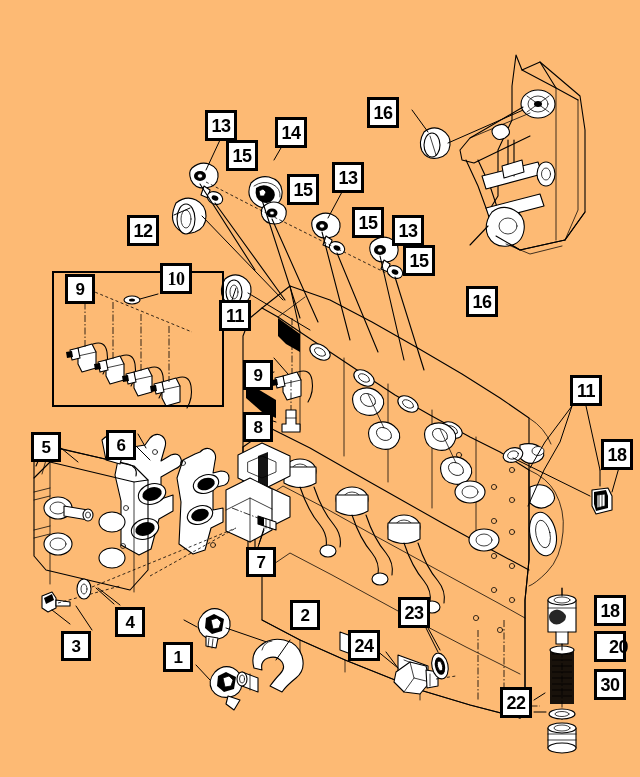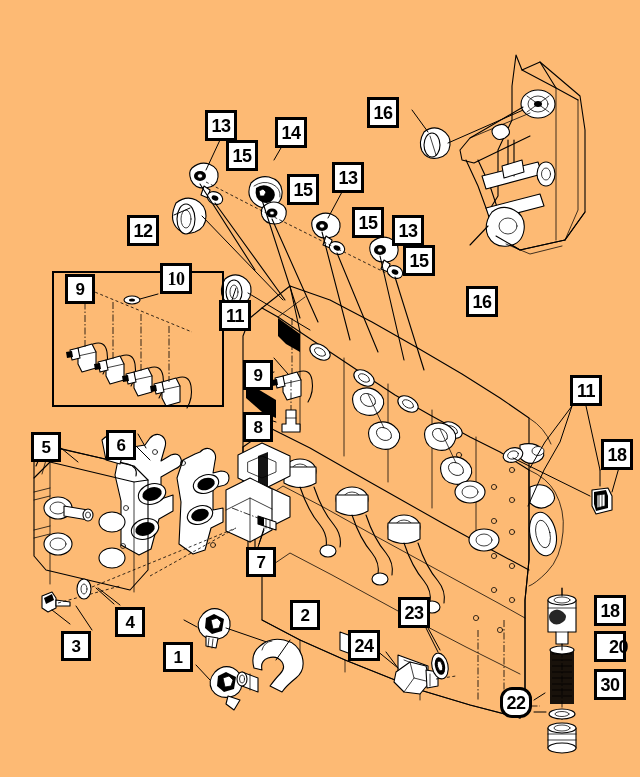--- a/index.html
+++ b/index.html
@@ -587,18 +587,18 @@
   <div class="callout c-sm" style="left:31px;top:432px;">5</div>
   <div class="callout c-sm" style="left:106px;top:430px;">6</div>
   <div class="callout c-sm" style="left:243px;top:412px;">8</div>
   <div class="callout c-sm" style="left:246px;top:547px;">7</div>
   <div class="callout c-sm" style="left:61px;top:631px;">3</div>
   <div class="callout c-sm" style="left:115px;top:607px;">4</div>
   <div class="callout c-sm" style="left:163px;top:642px;">1</div>
   <div class="callout c-sm" style="left:290px;top:600px;">2</div>
   <div class="callout c-md" style="left:348px;top:630px;">24</div>
   <div class="callout c-md" style="left:398px;top:597px;">23</div>
-  <div class="callout c-md" style="left:500px;top:687px;border-radius:12px;">22</div>
+  <div class="callout c-md" style="left:500px;top:687px;">22</div>
   <div class="callout c-md" style="left:594px;top:595px;">18</div>
   <div class="callout c-md" style="left:594px;top:631px;padding-left:17px;">20</div>
   <div class="callout c-md" style="left:594px;top:669px;">30</div>
 
 </div>
 
 </body></html>

